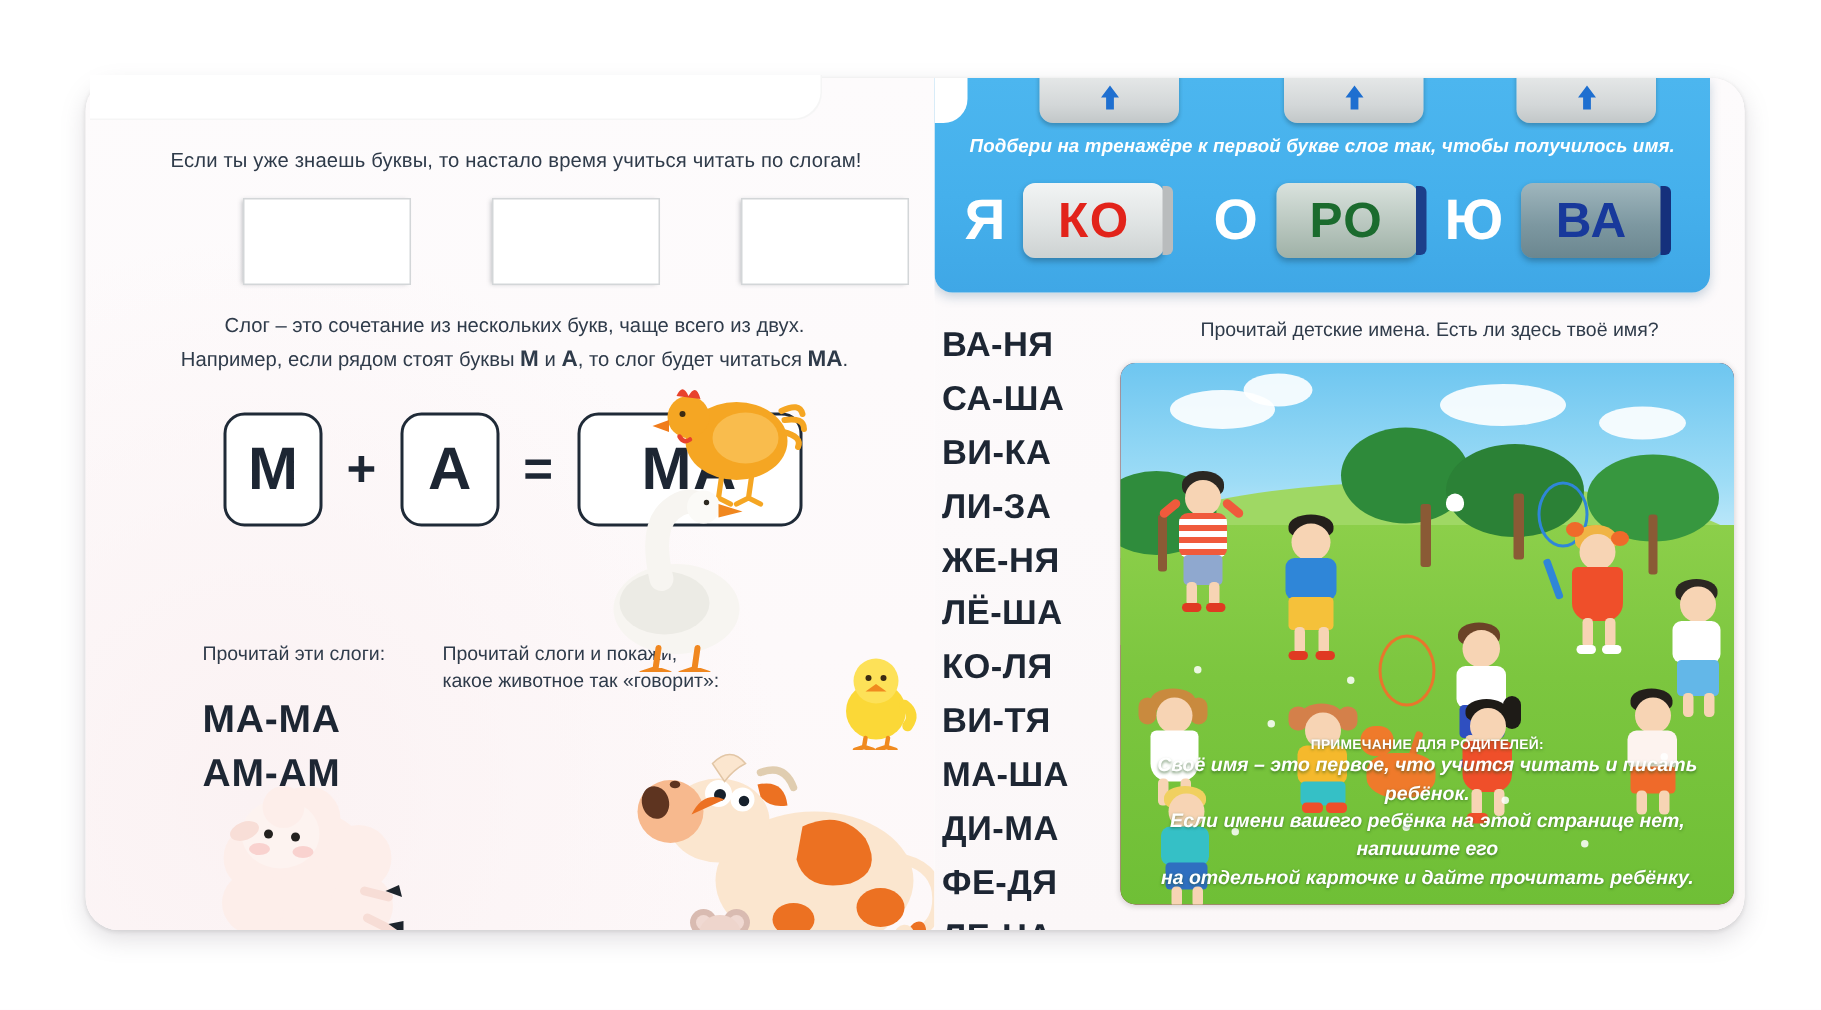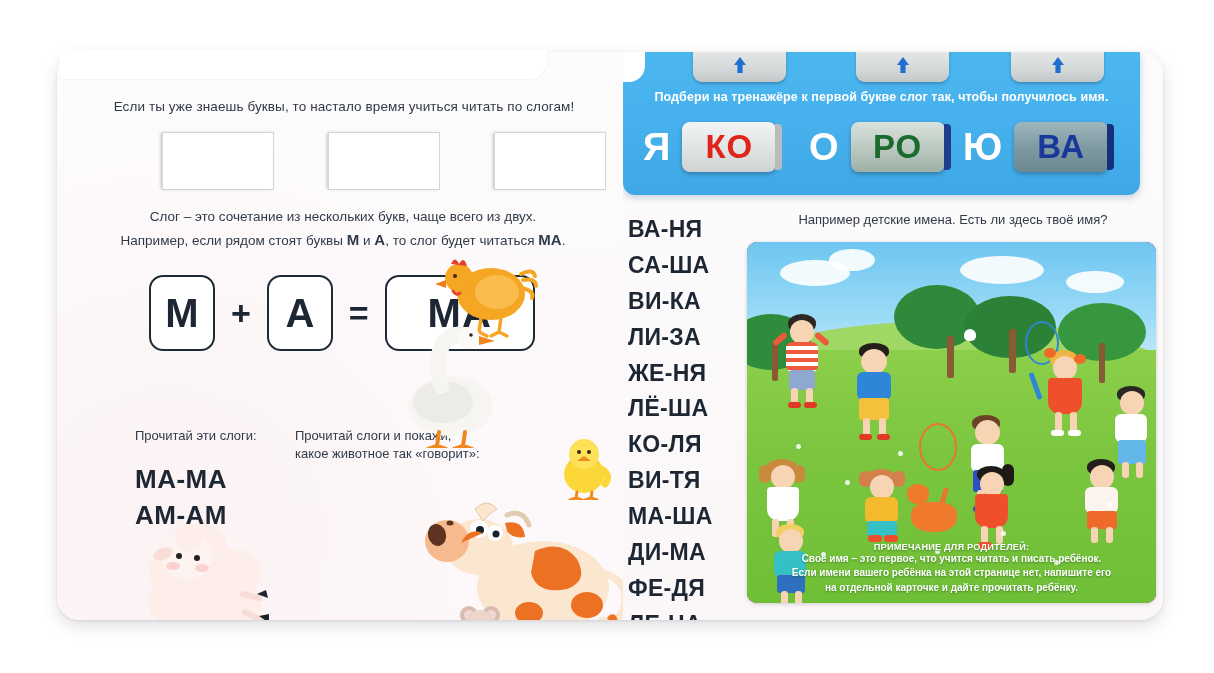--- a/index.html
+++ b/index.html
@@ -87,21 +87,21 @@
     background:linear-gradient(180deg,#4cb6ef 0%,#45b0ec 55%,#3fa7e6 100%);
     border-radius:0 0 12px 12px;
     box-shadow:0 3px 7px rgba(40,90,130,.25);
   }
   .blue-corner{
     position:absolute;left:0;top:0;width:22px;height:30px;background:#ffffff;
     border-bottom-right-radius:16px;
   }
   .blue-title{
     position:absolute;left:0;top:38px;width:517px;text-align:center;
-    color:#ffffff;font-size:12.5px;font-weight:700;letter-spacing:.1px;
+    color:#ffffff;font-size:12.5px;font-weight:700;letter-spacing:.1px;font-style:italic;
   }
   .pulltab{
     position:absolute;top:-4px;width:93px;height:34px;
     background:linear-gradient(180deg,#e8eaea 0%,#d3d7d8 65%,#c2c7c8 100%);
     border-radius:0 0 9px 9px;
     box-shadow:0 2px 3px rgba(0,0,0,.22);
     display:flex;align-items:center;justify-content:center;
   }
   .pulltab svg{display:block;}
   .pulltab.t1{left:70px;}
@@ -156,21 +156,21 @@
   .racket{position:absolute;border:2px solid #e8762c;border-radius:50%;}
   .racket-h{position:absolute;background:#e8762c;border-radius:2px;}
   .cat{position:absolute;background:#ef7a2b;border-radius:40% 40% 45% 45%;}
 
   .parents-note{
     position:absolute;left:8px;bottom:8px;width:393px;text-align:center;
     color:#ffffff;z-index:20;
     text-shadow:0 1px 2px rgba(30,80,20,.55);
   }
   .pn-title{font-size:9.2px;font-weight:700;letter-spacing:.2px;}
-  .pn-body{font-size:10px;font-weight:700;line-height:1.45;}
+  .pn-body{font-size:13px;font-style:italic;font-weight:700;line-height:1.45;}
 
   
   .animal{position:absolute;}
 </style>
 </head>
 <body>
 
 <div class="stage">
 
   <div class="card"></div>
@@ -382,21 +382,21 @@
       <div class="name">ЖЕ-НЯ</div>
       <div class="name">ЛЁ-ША</div>
       <div class="name">КО-ЛЯ</div>
       <div class="name">ВИ-ТЯ</div>
       <div class="name">МА-ША</div>
       <div class="name">ДИ-МА</div>
       <div class="name">ФЕ-ДЯ</div>
       <div class="name">ЛЕ-НА</div>
     </div>
 
-    <div class="read-caption">Например детские имена. Есть ли здесь твоё имя?</div>
+    <div class="read-caption">Прочитай детские имена. Есть ли здесь твоё имя?</div>
 
     <div class="illus">
       <div class="sky"></div>
       <div class="cloud" style="left:8%;top:5%;width:70px;height:26px;"></div>
       <div class="cloud" style="left:20%;top:2%;width:46px;height:22px;"></div>
       <div class="cloud" style="left:52%;top:4%;width:84px;height:28px;"></div>
       <div class="cloud" style="left:78%;top:8%;width:58px;height:22px;"></div>
 
       <div class="hill" style="top:22%;height:30%;background:#9fd864;"></div>
       <div class="grass"></div>

